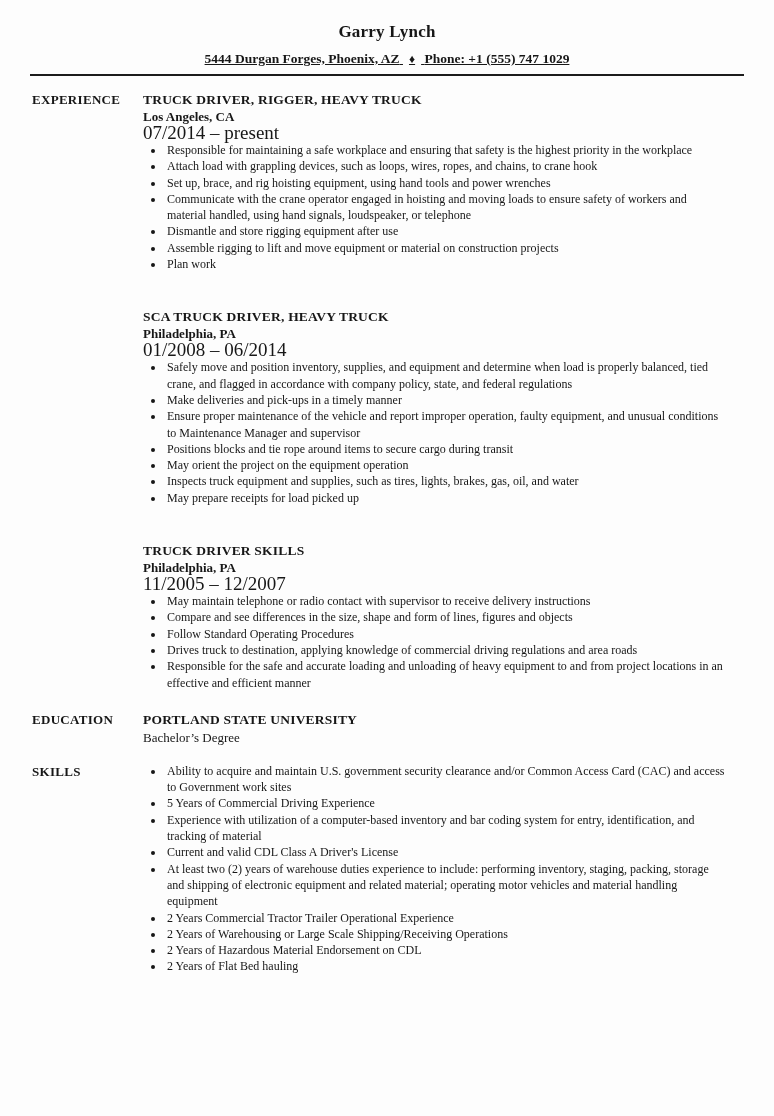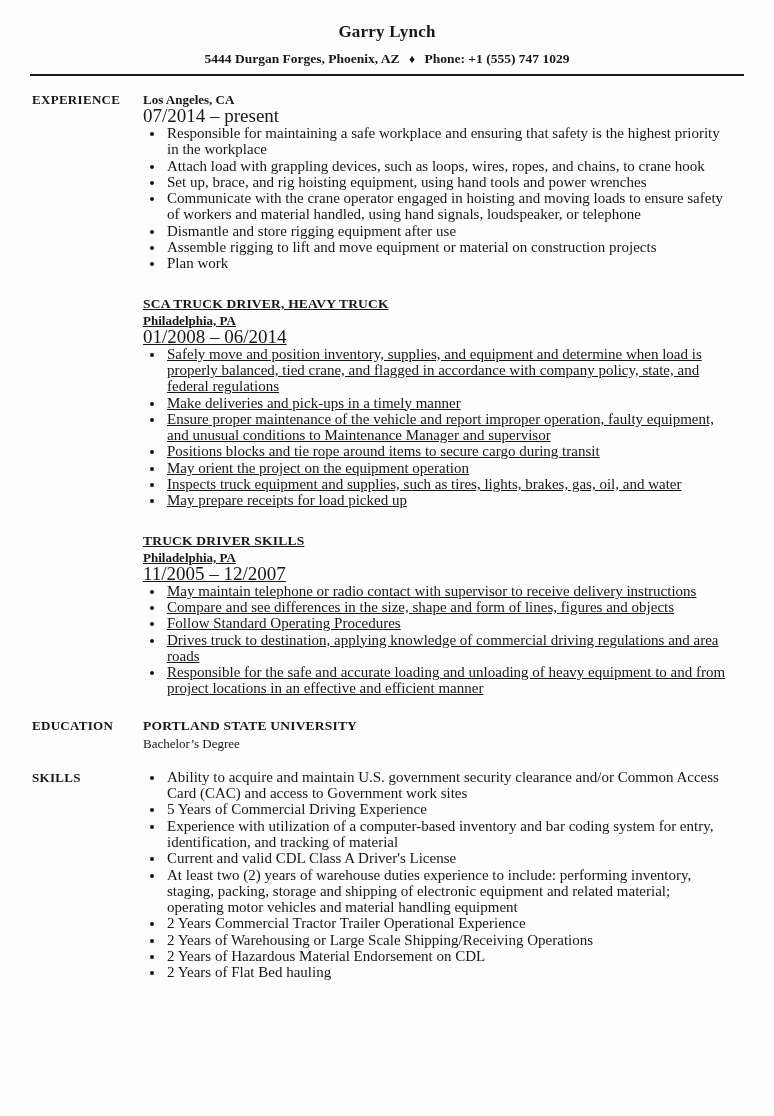--- a/index.html
+++ b/index.html
@@ -21,20 +21,21 @@
     font-size: 17px;
     line-height: 21px;
     font-weight: bold;
     letter-spacing: 0.2px;
   }
   .contact-line {
     margin-top: 9px;
     text-align: center;
     font-size: 13.5px;
     font-weight: bold;
+    text-decoration: underline;
   }
   .contact-line .sep { padding: 0 6px; font-size: 12px; }
   .divider {
     border: none;
     border-top: 2px solid #1c1c1c;
     margin: 7px 30px 0 30px;
   }
   
   .content {
     padding: 15px 46px 0 32px;
@@ -68,25 +69,25 @@
     font-size: 19px;
     line-height: 15px;
     margin-top: 0px;
   }
   ul.bullets {
     margin: 2px 0 0 0;
     padding-left: 22px;
     list-style-type: disc;
   }
   ul.bullets li {
-    font-size: 15px;
+    font-size: 12px;
     line-height: 16.3px;
     padding-left: 2px;
   }
-  .job + .job { margin-top: 23px; text-decoration: underline; }
+  .job + .job { margin-top: 36px; }
   
   .row-education { margin-top: 20px; }
   .school {
     margin: 0;
     font-size: 13.5px;
     font-weight: bold;
     line-height: 17px;
     letter-spacing: 0.2px;
   }
   .degree {
@@ -113,20 +114,21 @@
     <hr class="divider">
   </header>
 
   <main class="content">
 
     <section class="row row-experience">
       <div class="section-label">EXPERIENCE</div>
       <div class="section-body">
 
         <article class="job">
+          <h2 class="job-title">TRUCK DRIVER, RIGGER, HEAVY TRUCK</h2>
           <div class="job-location">Los Angeles, CA</div>
           <div class="job-dates">07/2014 – present</div>
           <ul class="bullets">
             <li>Responsible for maintaining a safe workplace and ensuring that safety is the highest priority in the workplace</li>
             <li>Attach load with grappling devices, such as loops, wires, ropes, and chains, to crane hook</li>
             <li>Set up, brace, and rig hoisting equipment, using hand tools and power wrenches</li>
             <li>Communicate with the crane operator engaged in hoisting and moving loads to ensure safety of workers and material handled, using hand signals, loudspeaker, or telephone</li>
             <li>Dismantle and store rigging equipment after use</li>
             <li>Assemble rigging to lift and move equipment or material on construction projects</li>
             <li>Plan work</li>

